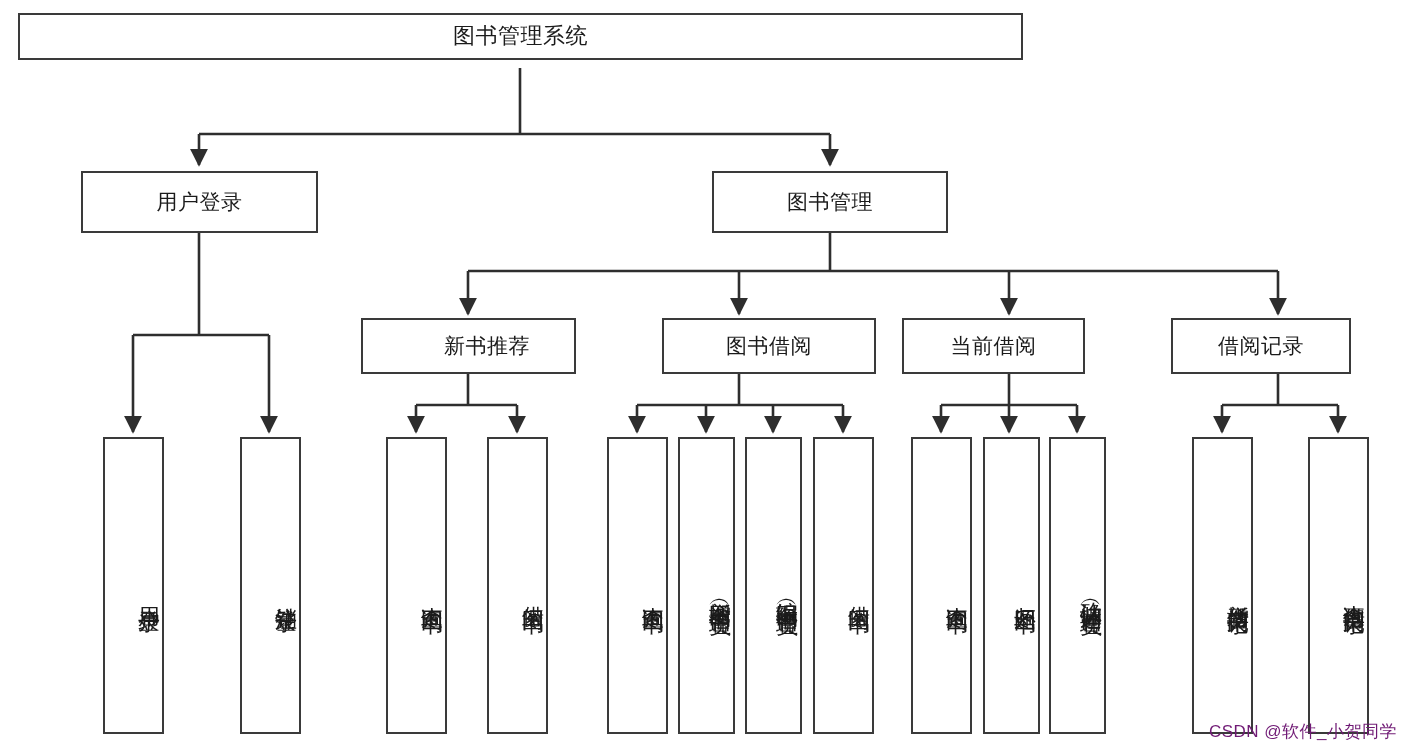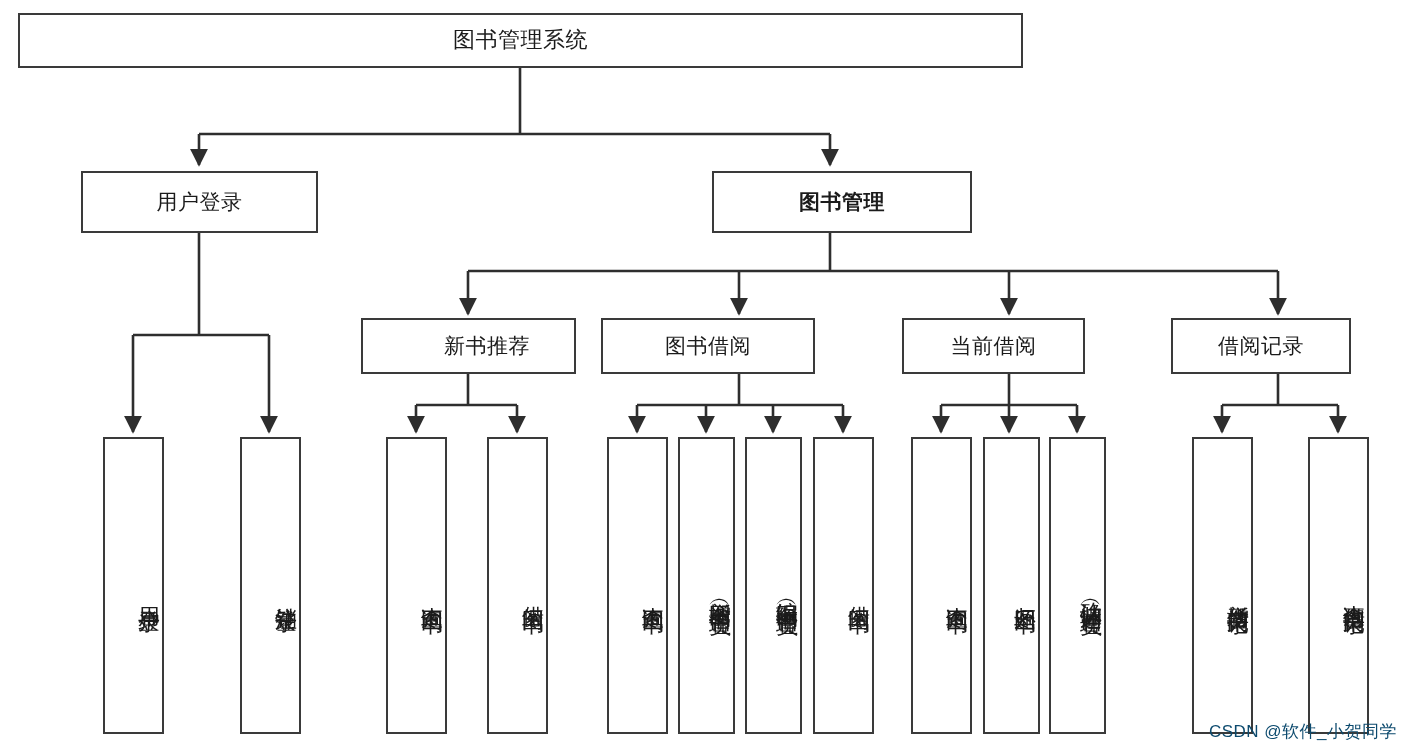--- a/index.html
+++ b/index.html
@@ -60,21 +60,21 @@
   .node-v > span {
     writing-mode: vertical-rl;
     text-orientation: upright;
     display: block;
   }
   #watermark {
     position: absolute;
     right: 8px;
     bottom: 4px;
     font-size: 17px;
-    color: #0c4a6e;
+    color: #701a75;
     letter-spacing: 0.5px;
     z-index: 5;
     white-space: nowrap;
   }
 </style>
 </head>
 <body>
 
 <div id="diagram-canvas">
 
@@ -121,37 +121,37 @@
       <path d="M 1009 405 L 1009 432" marker-end="url(#arrow)"></path>
       <path d="M 1077 405 L 1077 432" marker-end="url(#arrow)"></path>
 
       <path d="M 1278 374 L 1278 405"></path>
       <path d="M 1222 405 L 1338 405"></path>
       <path d="M 1222 405 L 1222 432" marker-end="url(#arrow)"></path>
       <path d="M 1338 405 L 1338 432" marker-end="url(#arrow)"></path>
     </g>
   </svg>
 
-  <div class="node node-h node-root" style="left:18px; top:13px; width:1005px; height:55px;align-items:center;">
+  <div class="node node-h node-root" style="left:18px; top:13px; width:1005px; height:47px;align-items:center;">
     <span>图书管理系统</span>
   </div>
 
   <div class="node node-h" style="left:81px; top:171px; width:237px; height:62px;">
     <span>用户登录</span>
   </div>
 
-  <div class="node node-h" style="left:712px; top:171px; width:260px; height:62px;font-weight:bold;">
+  <div class="node node-h" style="left:712px; top:171px; width:236px; height:62px;">
     <span>图书管理</span>
   </div>
 
   <div class="node node-h" style="left:361px; top:318px; width:215px; height:56px;padding-left:37px;">
     <span>新书推荐</span>
   </div>
 
-  <div class="node node-h" style="left:601px; top:318px; width:214px; height:56px;">
+  <div class="node node-h" style="left:662px; top:318px; width:214px; height:56px;">
     <span>图书借阅</span>
   </div>
 
   <div class="node node-h" style="left:902px; top:318px; width:183px; height:56px;">
     <span>当前借阅</span>
   </div>
 
   <div class="node node-h" style="left:1171px; top:318px; width:180px; height:56px;">
     <span>借阅记录</span>
   </div>

